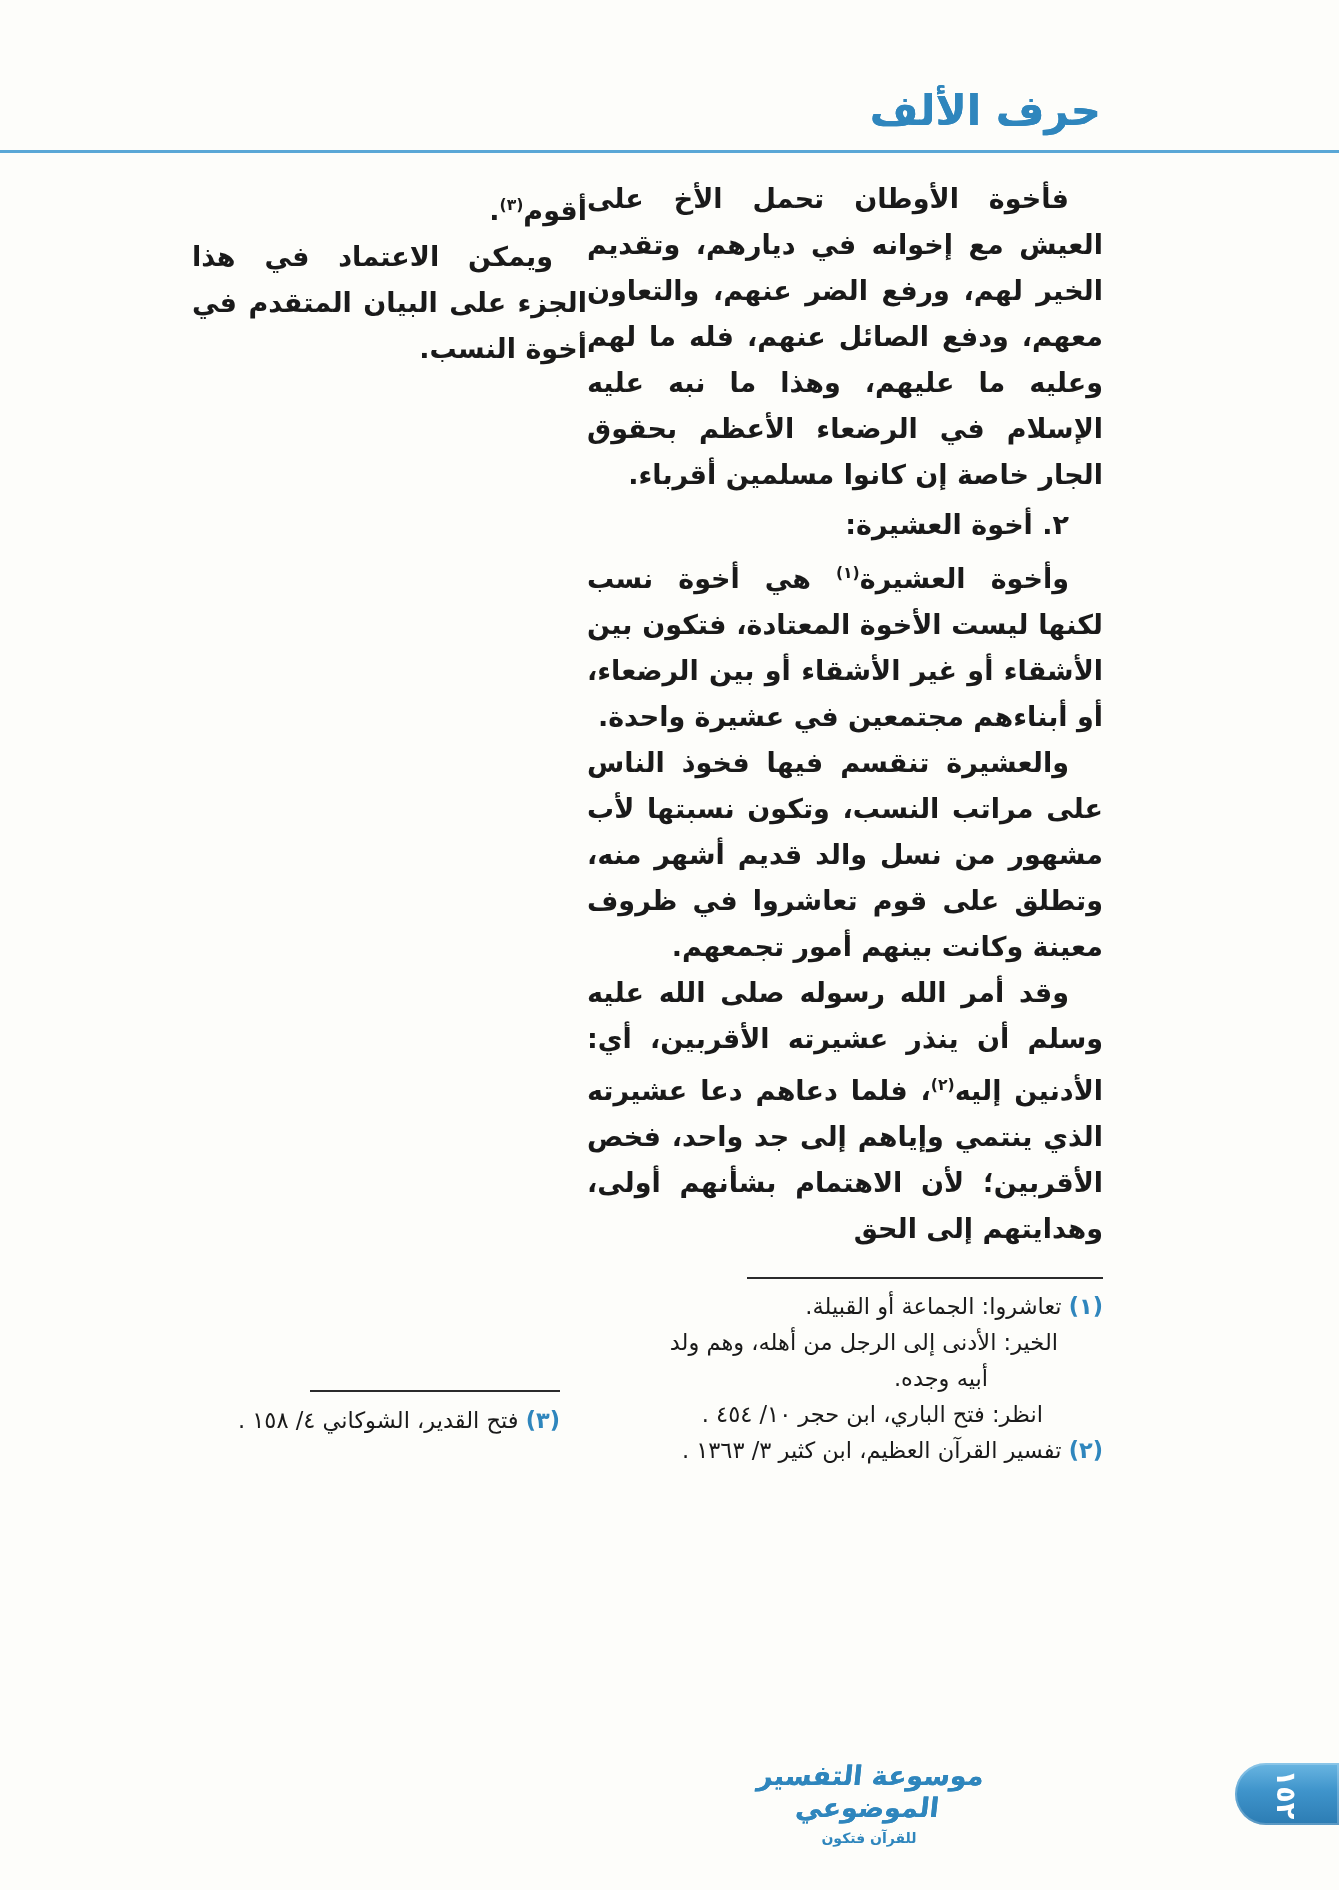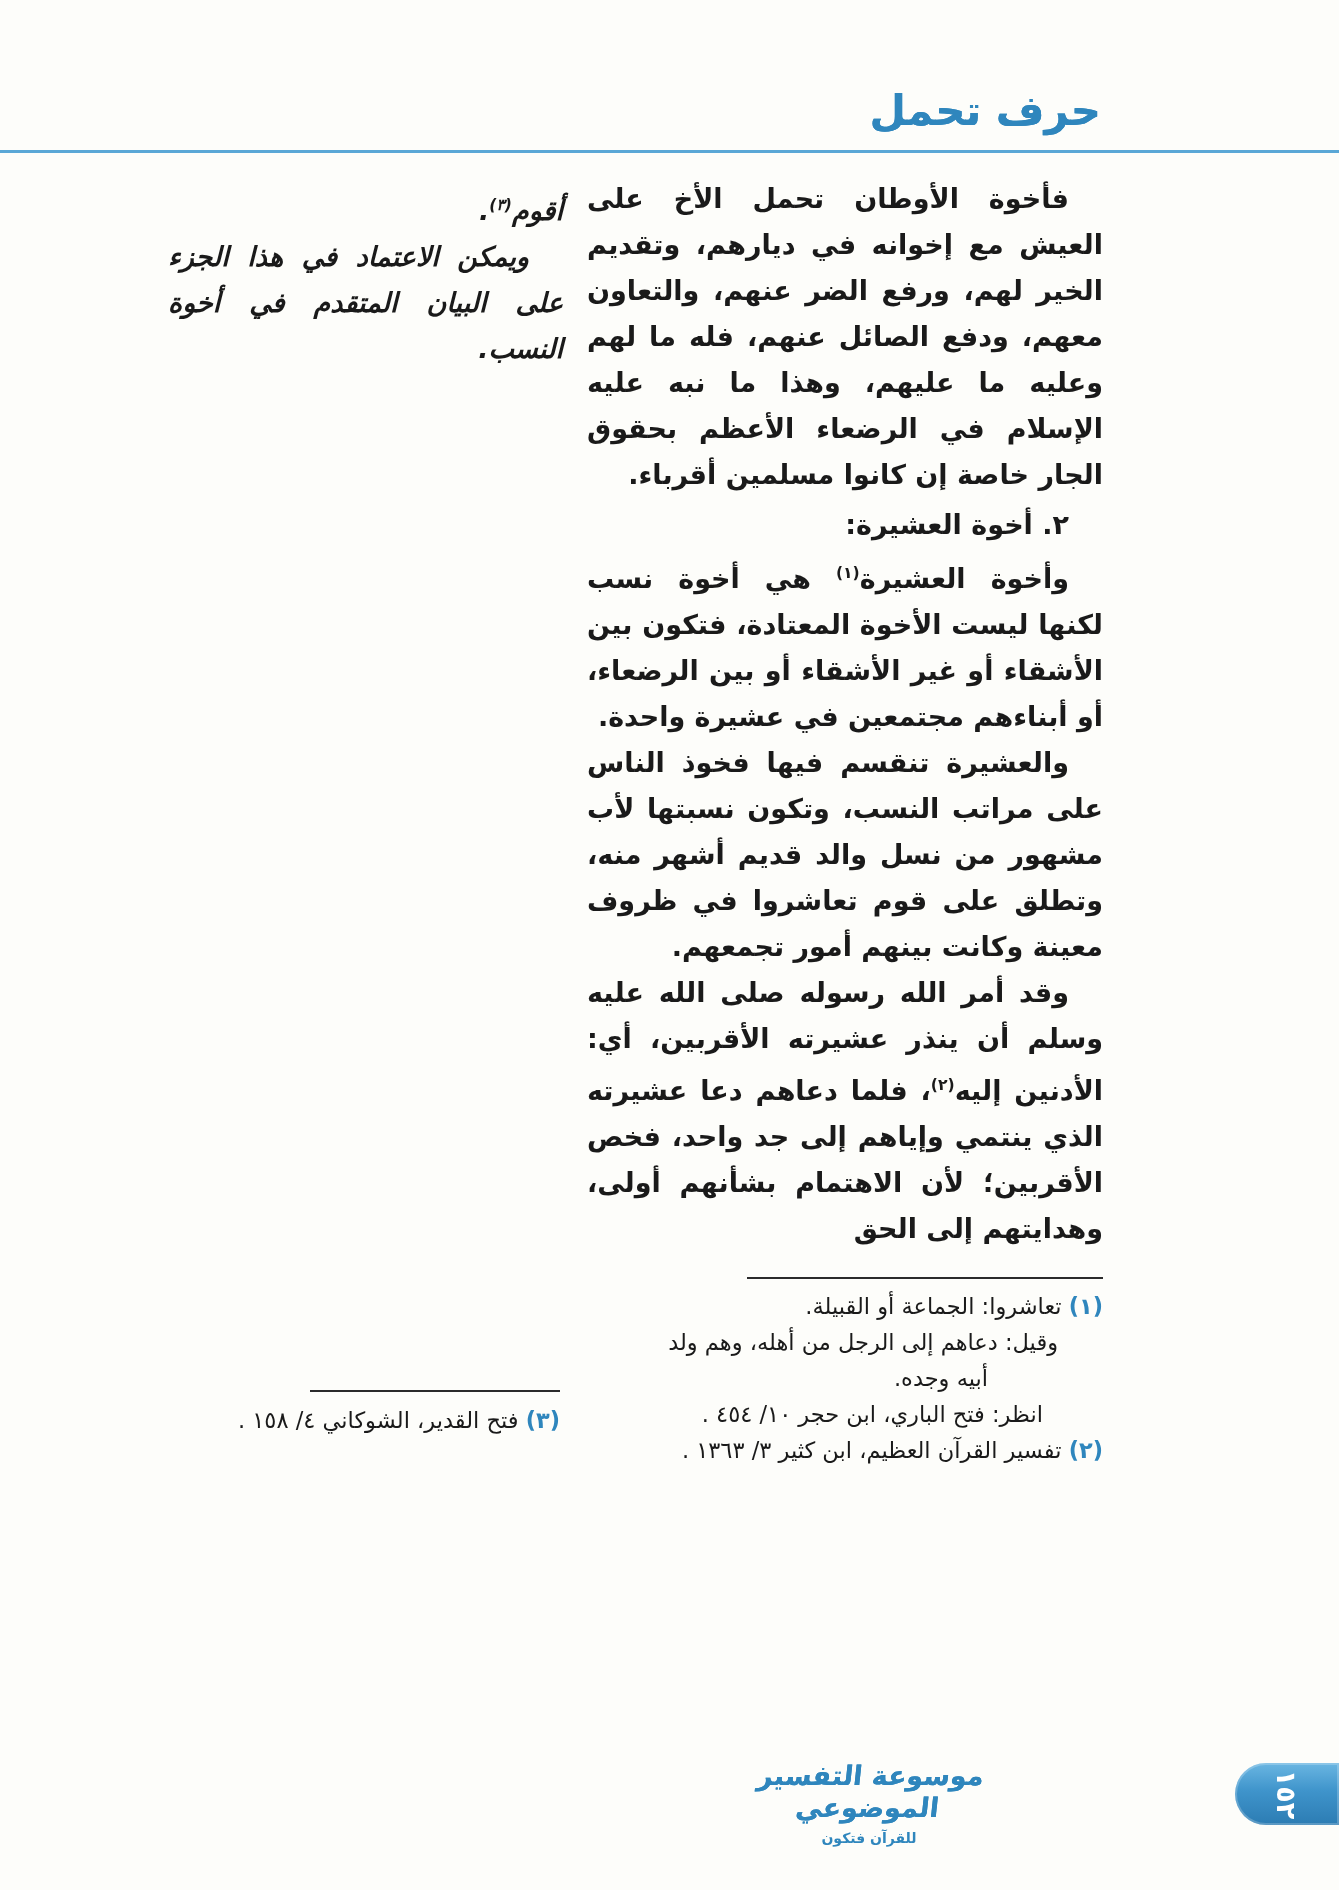--- a/index.html
+++ b/index.html
@@ -30,21 +30,21 @@
     position:absolute;top:150px;left:0;width:100%;height:3px;
     background:var(--rule-color);
   }
   
   .col{position:absolute;direction:rtl;text-align:justify;}
   .col p{margin:0;font-size:27px;line-height:46px;font-weight:bold;}
   .col p.para{text-indent:34px;}
   .col p.heading{text-indent:34px;margin:4px 0 2px 0;}
   .col p.end-line{text-align:right;text-indent:0;}
   .col-right{top:176px;right:236px;width:516px;}
-  .col-left{top:182px;right:776px;width:395px;font-style:italic;}
+  .col-left{top:182px;right:752px;width:395px;}
   
   .fn-rule{position:absolute;height:2px;background:#2b2b2b;}
   .fn-rule-right{top:1277px;right:236px;width:356px;}
   .fn-rule-left{top:1390px;right:779px;width:250px;}
   
   .footnotes{position:absolute;direction:rtl;font-size:22.5px;line-height:36px;}
   .fn-right{top:1288px;right:236px;width:516px;}
   .fn-left{top:1402px;right:779px;width:400px;}
   .fn-line{text-align:right;}
   .fn-num{color:var(--accent);font-weight:bold;}
@@ -73,40 +73,40 @@
   .page-num{
     color:#ffffff;font-size:27px;font-weight:bold;
     transform:rotate(90deg);
   }
 </style>
 </head>
 <body>
 
 <div class="page">
 
-  <div class="header-title">حرف تحمل</div>
+  <div class="header-title">حرف الألف</div>
   <div class="header-rule"></div>
 
   <div class="col col-right">
       <p class="para">فأخوة الأوطان تحمل الأخ على العيش مع إخوانه في ديارهم، وتقديم الخير لهم، ورفع الضر عنهم، والتعاون معهم، ودفع الصائل عنهم، فله ما لهم وعليه ما عليهم، وهذا ما نبه عليه الإسلام في الرضعاء الأعظم بحقوق الجار خاصة إن كانوا مسلمين أقرباء.</p>
       <p class="heading">٢. أخوة العشيرة:</p>
       <p class="para">وأخوة العشيرة<sup class="fn-mark">(١)</sup> هي أخوة نسب لكنها ليست الأخوة المعتادة، فتكون بين الأشقاء أو غير الأشقاء أو بين الرضعاء، أو أبناءهم مجتمعين في عشيرة واحدة.</p>
       <p class="para">والعشيرة تنقسم فيها فخوذ الناس على مراتب النسب، وتكون نسبتها لأب مشهور من نسل والد قديم أشهر منه، وتطلق على قوم تعاشروا في ظروف معينة وكانت بينهم أمور تجمعهم.</p>
       <p class="para">وقد أمر الله رسوله صلى الله عليه وسلم أن ينذر عشيرته الأقربين، أي: الأدنين إليه<sup class="fn-mark">(٢)</sup>، فلما دعاهم دعا عشيرته الذي ينتمي وإياهم إلى جد واحد، فخص الأقربين؛ لأن الاهتمام بشأنهم أولى، وهدايتهم إلى الحق</p>
     </div>
 
   <div class="col col-left">
       <p class="end-line">أقوم<sup class="fn-mark">(٣)</sup>.</p>
       <p class="para">ويمكن الاعتماد في هذا الجزء على البيان المتقدم في أخوة النسب.</p>
     </div>
 
   <div class="fn-rule fn-rule-right"></div>
   <div class="footnotes fn-right">
       <div class="fn-line"><span class="fn-num">(١)</span> <span class="fn-text">تعاشروا: الجماعة أو القبيلة.</span></div>
-      <div class="fn-line" style="padding-right: 45px;"><span class="fn-text">وقيل: دعاهم إلى الرجل من أهله، وهم ولد</span></div>
+      <div class="fn-line" style="padding-right: 45px;"><span class="fn-text">الخير: الأدنى إلى الرجل من أهله، وهم ولد</span></div>
       <div class="fn-line" style="padding-right: 115px;"><span class="fn-text">أبيه وجده.</span></div>
       <div class="fn-line" style="padding-right: 60px;"><span class="fn-text">انظر: فتح الباري، ابن حجر ١٠/ ٤٥٤ .</span></div>
       <div class="fn-line"><span class="fn-num">(٢)</span> <span class="fn-text">تفسير القرآن العظيم، ابن كثير ٣/ ١٣٦٣ .</span></div>
     </div>
 
   <div class="fn-rule fn-rule-left"></div>
   <div class="footnotes fn-left">
       <div class="fn-line"><span class="fn-num">(٣)</span> <span class="fn-text">فتح القدير، الشوكاني ٤/ ١٥٨ .</span></div>
     </div>
 

